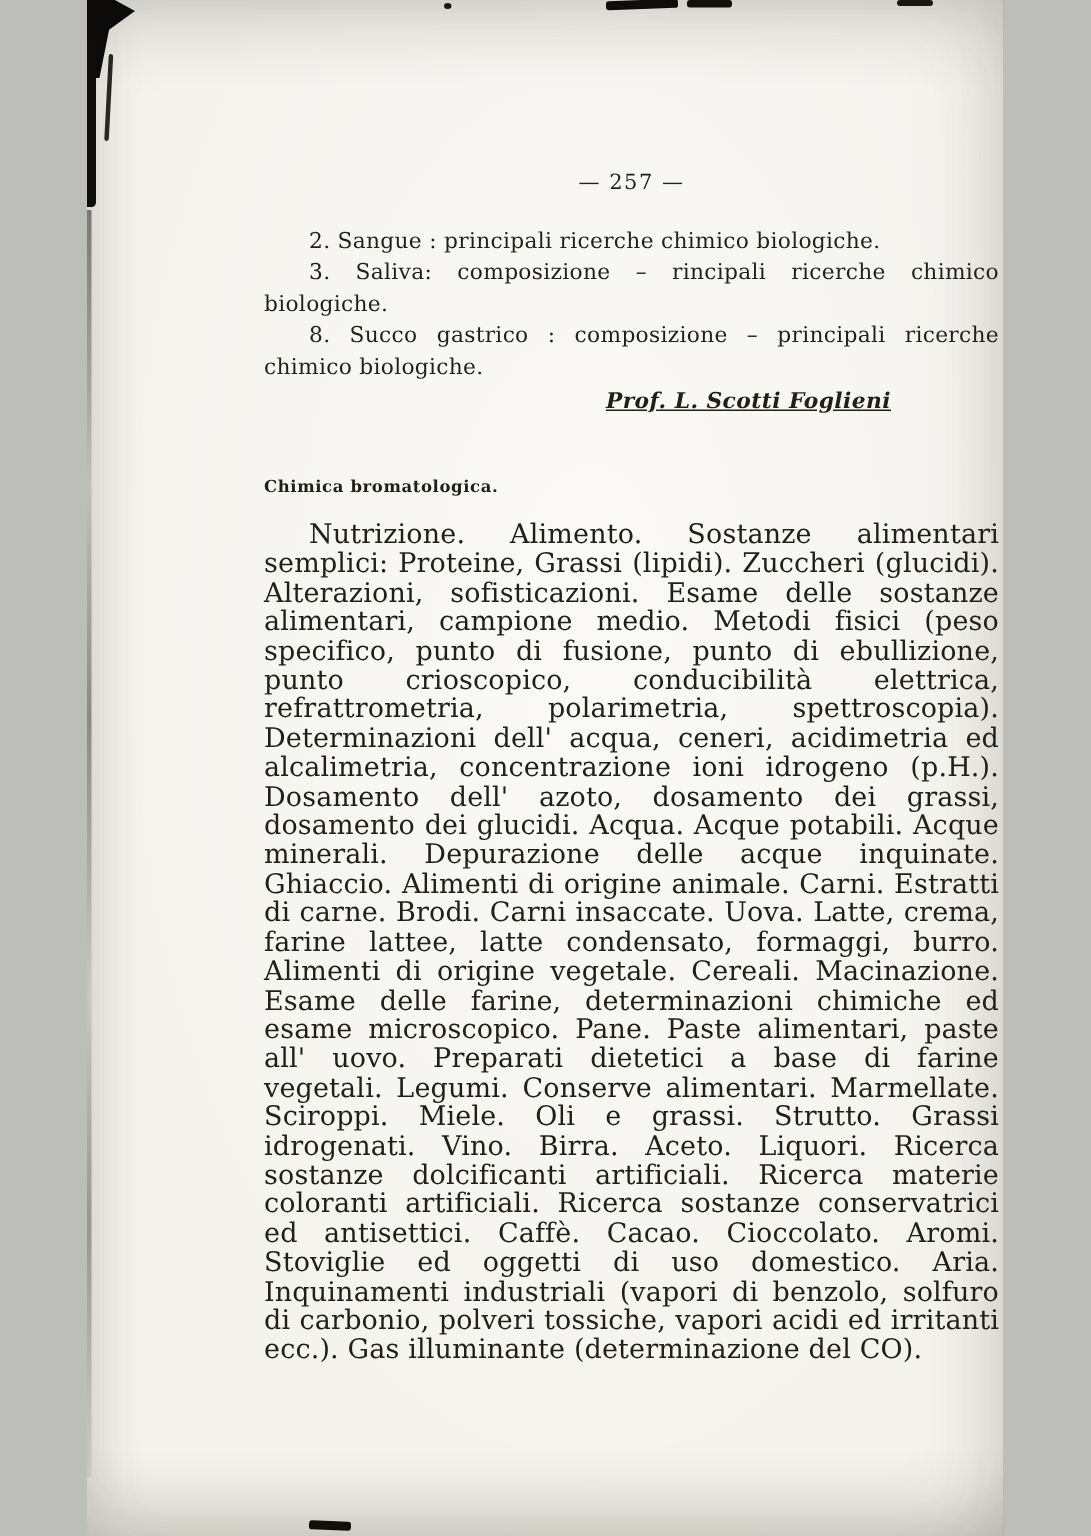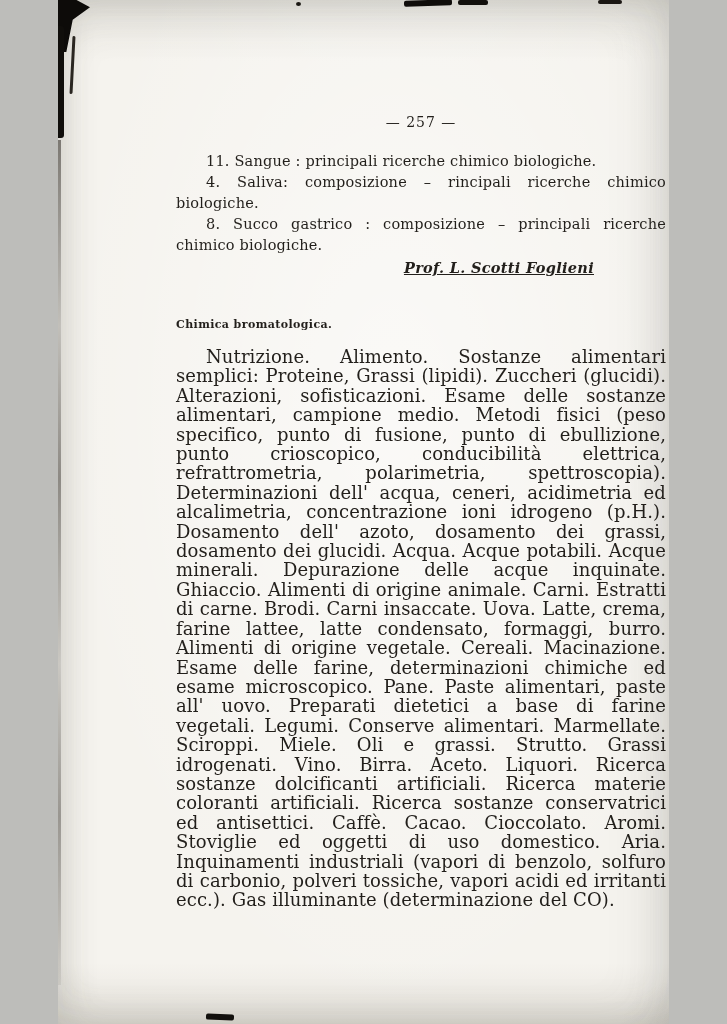--- a/index.html
+++ b/index.html
@@ -117,22 +117,22 @@
   <div class="artifact bottom-dash"></div>
   <div class="artifact right-smudge"></div>
   <div class="artifact right-dot"></div>
   <div class="artifact bottom-right-shade"></div>
 
   <div class="content">
 
     <div class="page-number">— 257 —</div>
 
     <div class="list-block">
-      <p class="list-item">11. Sangue : principali ricerche chimico biologiche.</p>
-      <p class="list-item">4. Saliva: composizione – rincipali ricerche chimico biologiche.</p>
+      <p class="list-item">2. Sangue : principali ricerche chimico biologiche.</p>
+      <p class="list-item">3. Saliva: composizione – rincipali ricerche chimico biologiche.</p>
       <p class="list-item">8. Succo gastrico : composizione – principali ricerche chimico biologiche.</p>
     </div>
 
     <p class="signature">Prof. L. Scotti Foglieni</p>
 
     <h2 class="section-heading">Chimica bromatologica.</h2>
 
     <p class="body-paragraph">Nutrizione. Alimento. Sostanze alimentari semplici: Proteine, Grassi (lipidi). Zuccheri (glucidi). Alterazioni, sofisticazioni. Esame delle sostanze alimentari, campione medio. Metodi fisici (peso specifico, punto di fusione, punto di ebullizione, punto crioscopico, conducibilità elettrica, refrattrometria, polarimetria, spettroscopia). Determinazioni dell' acqua, ceneri, acidimetria ed alcalimetria, concentrazione ioni idrogeno (p.H.). Dosamento dell' azoto, dosamento dei grassi, dosamento dei glucidi. Acqua. Acque potabili. Acque minerali. Depurazione delle acque inquinate. Ghiaccio. Alimenti di origine animale. Carni. Estratti di carne. Brodi. Carni insaccate. Uova. Latte, crema, farine lattee, latte condensato, formaggi, burro. Alimenti di origine vegetale. Cereali. Macinazione. Esame delle farine, determinazioni chimiche ed esame microscopico. Pane. Paste alimentari, paste all' uovo. Preparati dietetici a base di farine vegetali. Legumi. Conserve alimentari. Marmellate. Sciroppi. Miele. Oli e grassi. Strutto. Grassi idrogenati. Vino. Birra. Aceto. Liquori. Ricerca sostanze dolcificanti artificiali. Ricerca materie coloranti artificiali. Ricerca sostanze conservatrici ed antisettici. Caffè. Cacao. Cioccolato. Aromi. Stoviglie ed oggetti di uso domestico. Aria. Inquinamenti industriali (vapori di benzolo, solfuro di carbonio, polveri tossiche, vapori acidi ed irritanti ecc.). Gas illuminante (determinazione del CO).</p>
 
 

